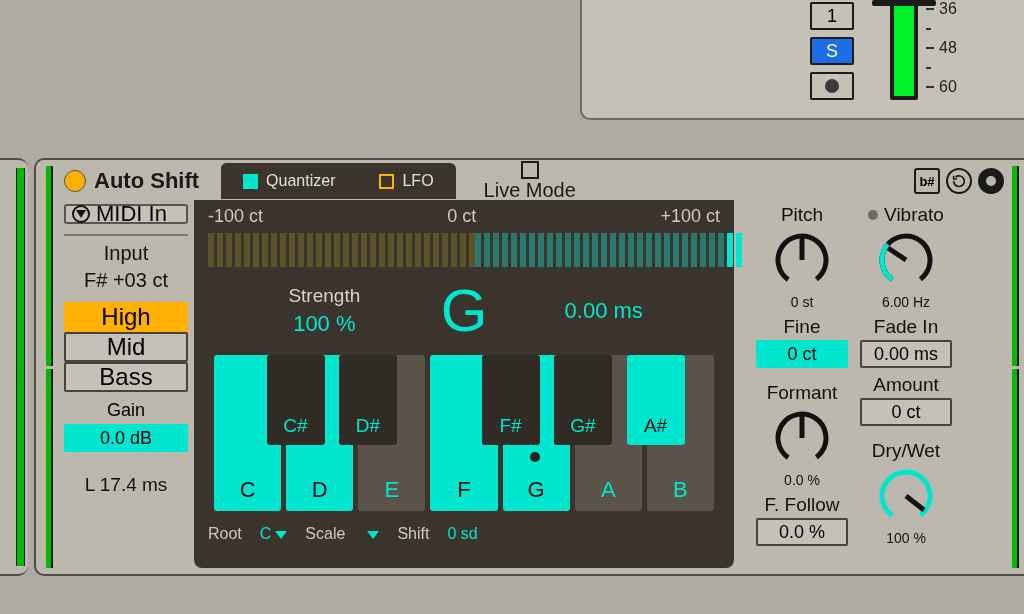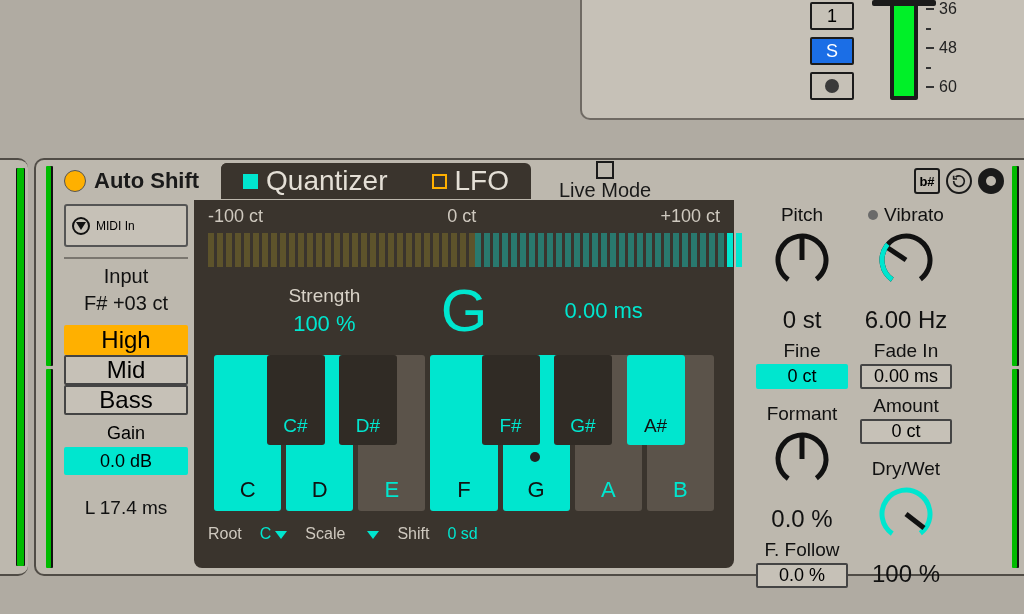--- a/index.html
+++ b/index.html
@@ -37,35 +37,35 @@
     position: absolute; left: 0; top: 0; width: 22px; height: 100%; padding: 6px 6px;
     display: flex; flex-direction: column; gap:3px;
   }
   .vmet { flex:1; width:6px; background:#0b0; margin-left:4px; box-shadow:-1px 0 0 #111 inset, 1px 0 0 #111; border-radius:1px; }
 
   
   .titlebar { position: absolute; left: 28px; right: 20px; top: 4px; height: 34px; display:flex; align-items:center; }
   .on-dot { width:22px; height:22px; border-radius:50%; background:#ffb000; margin-right:8px; border:1px solid #555; }
   .device-name { font-size:22px; font-weight:600; color:#1a1a1a; flex:0 0 auto; margin-right:22px; }
   .tabs { display:flex; background:#3a342d; border-radius:6px 6px 0 0; overflow:hidden; height:36px; }
-  .tab { display:flex; align-items:center; gap:8px; padding:0 22px; font-size:28px; color:#e4dfd6; }
+  .tab { display:flex; align-items:center; gap:8px; padding:0 22px; font-size:16px; color:#e4dfd6; }
   .tab .sq { width:15px; height:15px; border:2px solid #ffb000; }
   .tab.active { background:#3a342d; }
   .tab.active .sq { background:#00e6cf; border-color:#00e6cf; }
   .live-mode { margin-left: 28px; display:flex; align-items:center; gap:0; font-size:20px; color:#1a1a1a;flex-direction:column; }
   .chk { width:18px; height:18px; border:2px solid #1a1a1a; }
   .corner-icons { margin-left:auto; display:flex; gap:6px; }
   .cicon { width:26px; height:26px; border:2px solid #1a1a1a; display:flex; align-items:center; justify-content:center; font-size:13px; font-weight:700; border-radius:3px; }
   .cicon.circle { border-radius:50%; }
   .cicon.filled { background:#1a1a1a; color:#bdb8ae; border-radius:50%; position:relative; }
   .cicon.filled::after { content:""; width:10px; height:10px; border-radius:50%; background:#bdb8ae; display:block; }
 
   
   .leftcol { position:absolute; left:28px; top:44px; width:124px; bottom:6px; }
-  .midi-in { height:43px; border:2px solid #555; background:#c6c1b7; border-radius:3px; display:flex; align-items:center; padding:0 6px; gap:6px; font-size:12px; font-weight:500; margin-bottom:10px; }
+  .midi-in { height:20px; border:2px solid #555; background:#c6c1b7; border-radius:3px; display:flex; align-items:center; padding:0 6px; gap:6px; font-size:22px; font-weight:500; margin-bottom:10px; }
   .tri-down { width:0; height:0; border-left:7px solid transparent; border-right:7px solid transparent; border-top:11px solid #111; }
   .tri-wrap { width:18px; height:18px; border:2px solid #111; border-radius:50%; display:flex; align-items:center; justify-content:center; }
   .tri-wrap .tri-down { border-left-width:5px; border-right-width:5px; border-top-width:8px; }
   .section-head { font-size:20px; text-align:center; color:#111; margin-top:4px; margin-bottom:4px; font-weight:500; border-top:2px solid #7a766f; padding-top:6px;}
   .val-text { font-size:20px; text-align:center; color:#111; margin-bottom:10px; }
   .opt { height:30px; background:#c6c1b7; border:2px solid #444; display:flex; align-items:center; justify-content:center; font-size:24px; border-radius:2px; }
   .opt.sel { background:#ffb000; border-color:#ffb000; font-weight:500; }
   .valbox { height:28px; border:2px solid #444; display:flex; align-items:center; justify-content:center; font-size:18px; border-radius:2px; font-variant-numeric: tabular-nums; }
   .valbox.cyan { background:#00e6cf; border-color:#00e6cf; }
   .leftcol .l-label { font-size:18px; text-align:center; margin:8px 0 3px; }
@@ -105,21 +105,21 @@
   .bottomrow .cy { color:#00e6cf; }
   .dd-ar { width:0; height:0; border-left:6px solid transparent; border-right:6px solid transparent; border-top:8px solid #00e6cf; display:inline-block; margin-left:4px; vertical-align:middle;}
 
   
   .rcol { position:absolute; top:44px; bottom:6px; width:120px; display:flex; flex-direction:column; align-items:center; }
   .rcol.c1 { left: 706px; }
   .rcol.c2 { left: 810px; }
   .r-label { font-size:19px; color:#111; margin-bottom:2px; display:flex; align-items:center; gap:6px; }
   .knob { width:60px; height:60px; position:relative; margin: 2px 0 0; }
   .knob svg { width:100%; height:100%; }
-  .r-val { font-size:24px; color:#111; margin-top:16px; margin-bottom:6px; }
+  .r-val { font-size:14px; color:#111; margin-top:4px; margin-bottom:6px; }
   .vbox { width:92px; }
   .rcol.c2 { border-left: none; }
 
   .device-right-meter { position:absolute; right:0; top:6px; bottom:6px; width:22px; display:flex; flex-direction:column; gap:3px; padding:0 6px; }
 
   
   .leftedge { position:absolute; left:0; top:158px; width:28px; height:418px; background:#bdb8ae; border:2px solid #504c46; border-right:none; border-radius:0 10px 10px 0; border-left:none;}
   .leftedge::before { content:""; position:absolute; right:4px; top:8px; bottom:8px; width:7px; background:#0b0; border-radius:1px; box-shadow:-1px 0 0 #111, 1px 0 0 #111;}
 
 </style>

